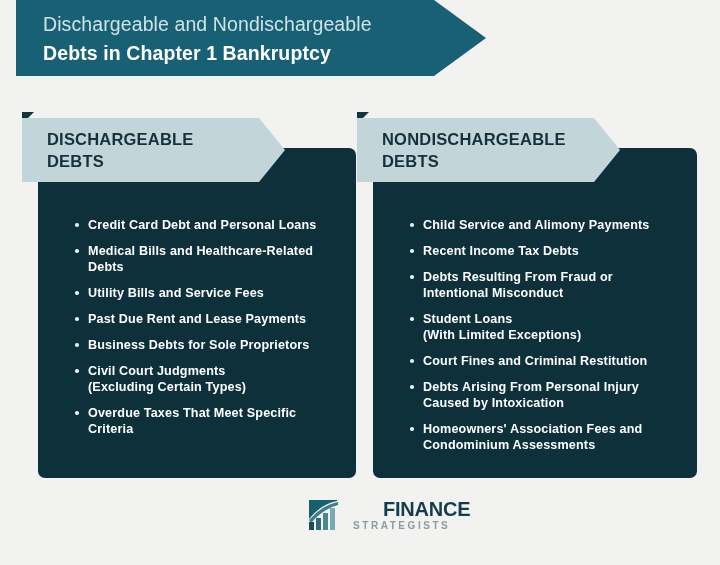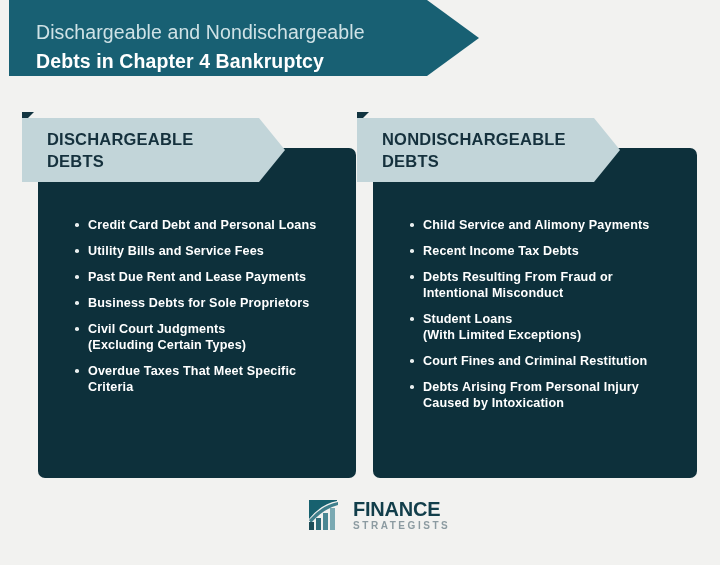--- a/index.html
+++ b/index.html
@@ -11,29 +11,29 @@
     height: 565px;
     background: #f2f2f0;
     font-family: "Liberation Sans", sans-serif;
     overflow: hidden;
     position: relative;
   }
 
   
   .title-banner {
     position: absolute;
-    left: 9px;
+    left: 16px;
     top: 0;
     width: 470px;
     height: 76px;
     background: #186073;
     -webkit-clip-path: polygon(0 0, 418px 0, 470px 38px, 418px 76px, 0 76px);
     clip-path: polygon(0 0, 418px 0, 470px 38px, 418px 76px, 0 76px);
     box-sizing: border-box;
-    padding: 19px 0 0 27px;
+    padding: 11px 0 0 27px;
   }
   .title-line1 {
     color: #cfe2e6;
     font-size: 19.5px;
     font-weight: 400;
     letter-spacing: .1px;
     line-height: 26px;
     white-space: nowrap;
   }
   .title-line2 {
@@ -155,48 +155,51 @@
     align-items: center;
     gap: 6px;
   }
   .logo-mark { width: 40px; height: 31px; display: block; }
   .logo-words { display: flex; flex-direction: column; line-height: 1; }
   .logo-name {
     color: #123e4a;
     font-size: 20px;
     font-weight: bold;
     letter-spacing: -0.2px;
+    margin-left: 30px;
   }
   .logo-sub {
     color: #8c9ba1;
     font-size: 10px;
     font-weight: bold;
     letter-spacing: 2.55px;
     margin-top: 2px;
   }
 </style>
 </head>
 <body>
 
 <div class="title-banner">
   <div class="title-line1">Dischargeable and Nondischargeable</div>
-  <div class="title-line2">Debts in Chapter 4 Bankruptcy</div>
+  <div class="title-line2">Debts in Chapter 1 Bankruptcy</div>
 </div>
 
 <div class="columns">
 
   <div class="column left">
     <div class="corner-tick"></div>
     <div class="card"></div>
     <div class="ribbon">
       <div class="ribbon-text">DISCHARGEABLE
 DEBTS</div>
     </div>
     <ul class="item-list">
       <li class="item">Credit Card Debt and Personal Loans</li>
+      <li class="item">Medical Bills and Healthcare-Related
+Debts</li>
       <li class="item">Utility Bills and Service Fees</li>
       <li class="item">Past Due Rent and Lease Payments</li>
       <li class="item">Business Debts for Sole Proprietors</li>
       <li class="item">Civil Court Judgments
 (Excluding Certain Types)</li>
       <li class="item">Overdue Taxes That Meet Specific
 Criteria</li>
     </ul>
   </div>
 
@@ -210,20 +213,22 @@
     <ul class="item-list">
       <li class="item">Child Service and Alimony Payments</li>
       <li class="item">Recent Income Tax Debts</li>
       <li class="item">Debts Resulting From Fraud or
 Intentional Misconduct</li>
       <li class="item">Student Loans
 (With Limited Exceptions)</li>
       <li class="item">Court Fines and Criminal Restitution</li>
       <li class="item">Debts Arising From Personal Injury
 Caused by Intoxication</li>
+      <li class="item">Homeowners' Association Fees and
+Condominium Assessments</li>
     </ul>
   </div>
 
 </div>
 
 <div class="logo">
   <svg class="logo-mark" viewBox="0 0 40 31">
     <path d="M2 7 L2 19 Q14 4 30 1 L30 0 L2 0 Z" fill="#17616f"></path>
     <path d="M2 20 Q15 5 31 2 L31 5 Q16 9 4 23 Z" fill="#3f7f8c"></path>
     <rect x="2" y="22" width="5" height="8" fill="#1d4d58"></rect>

